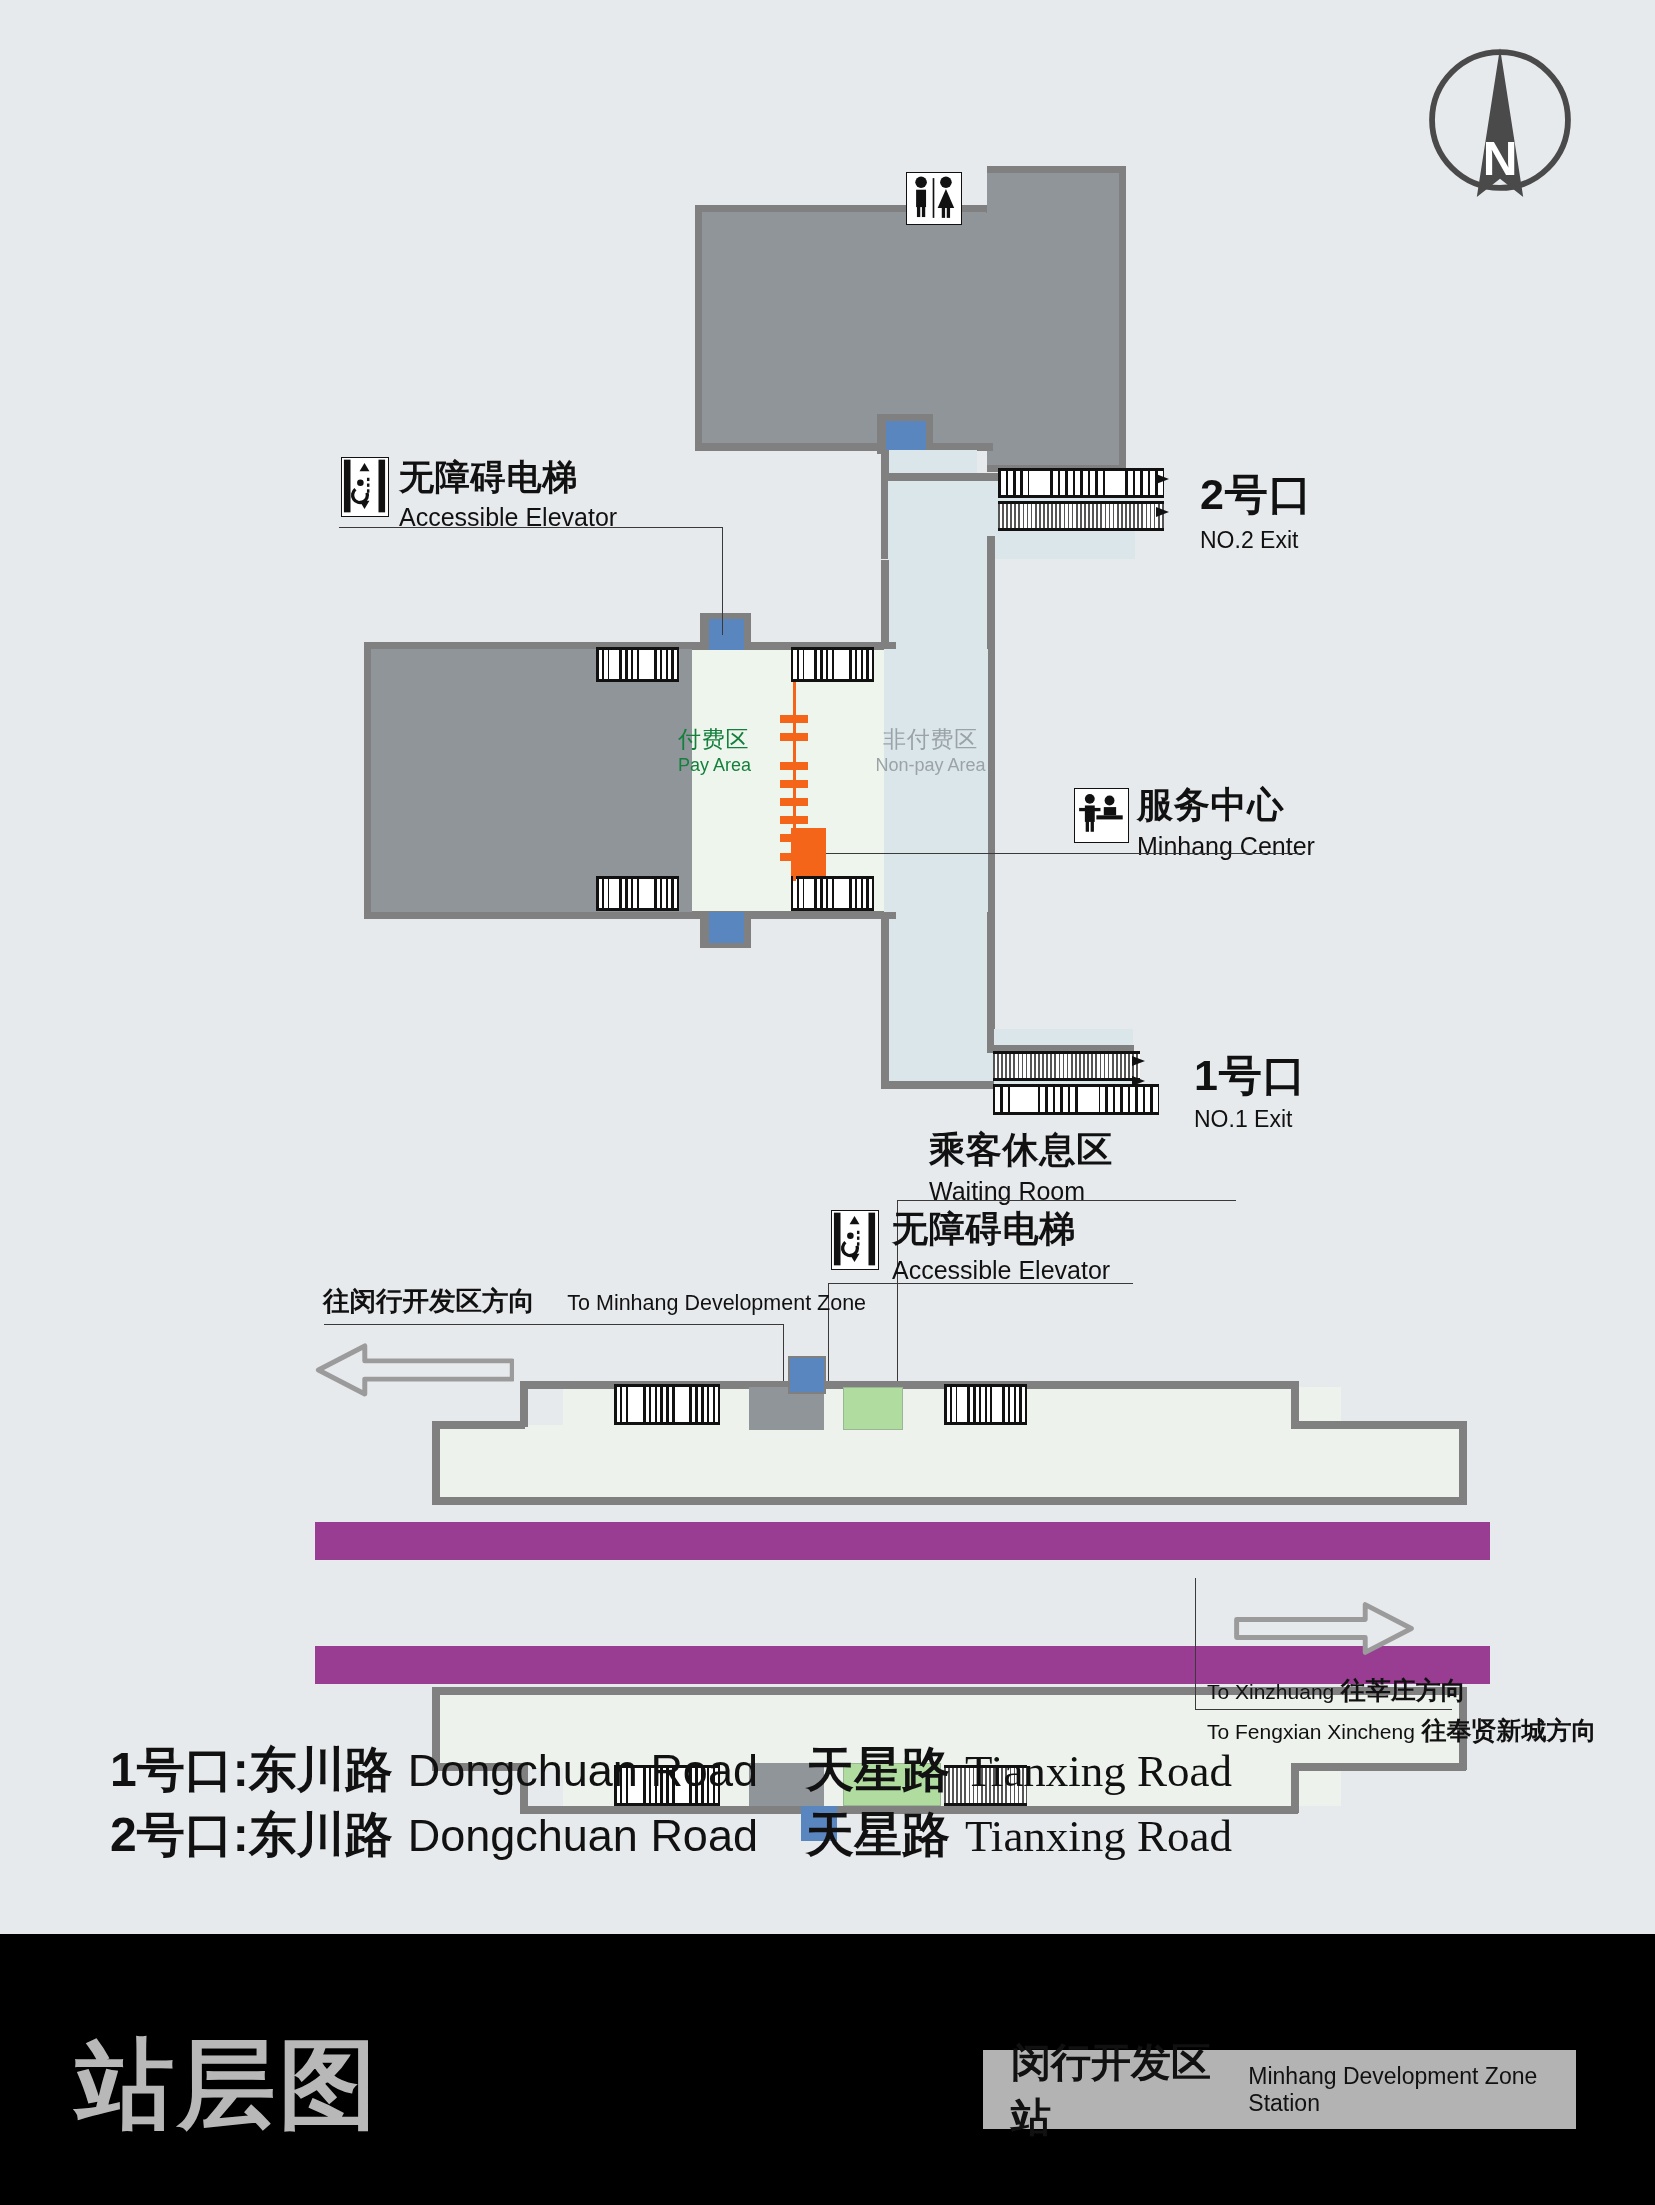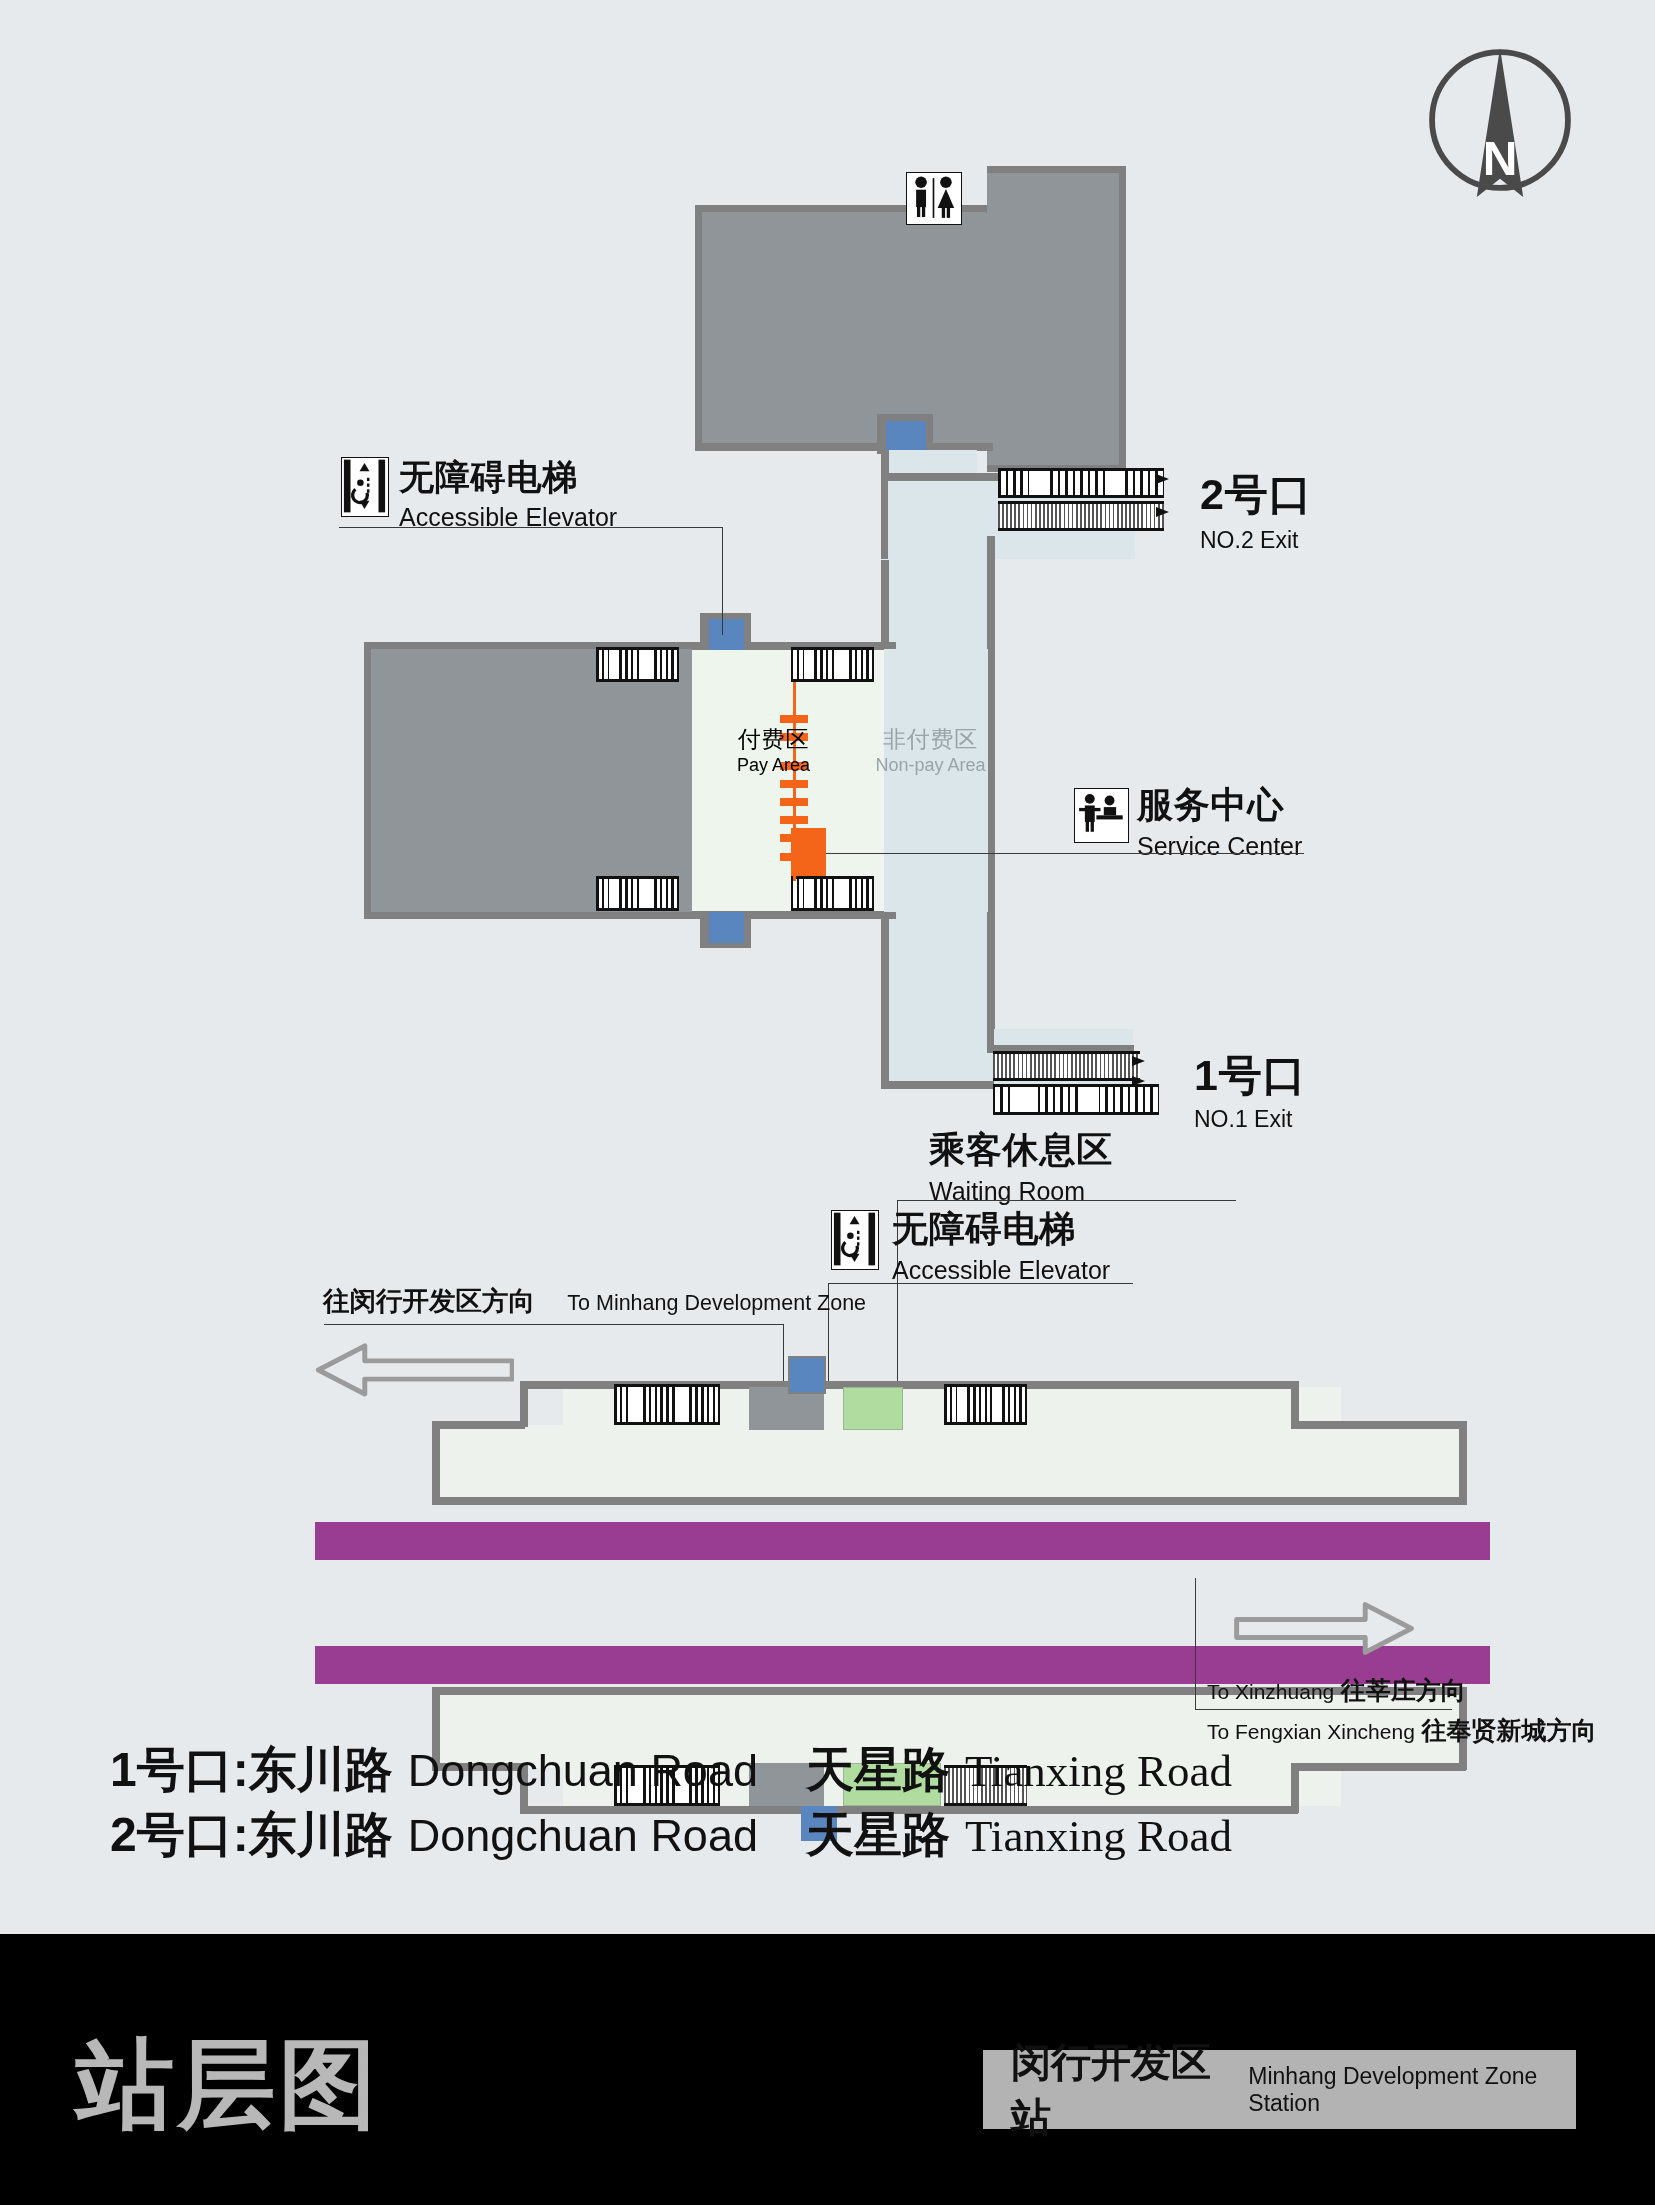--- a/index.html
+++ b/index.html
@@ -152,21 +152,21 @@
   <div class="gatebar" style="left:780px;top:762px;"></div>
   <div class="gatebar" style="left:780px;top:780px;"></div>
   <div class="gatebar" style="left:780px;top:798px;"></div>
   <div class="gatebar" style="left:780px;top:816px;"></div>
   <div class="gatebar" style="left:780px;top:834px;"></div>
   <div class="gatebar" style="left:780px;top:853px;"></div>
   <div class="gatebox" style="left:791px;top:828px;width:35px;height:48px;"></div>
 
   <div class="abs" style="left:694px;top:869px;width:0;"></div>
   <div class="abs" style="left:695px;top:0;"></div>
-  <div class="lbl" style="left:728px;top:724px;width:91px;text-align:center;color:#000000;">
+  <div class="lbl" style="left:678px;top:724px;width:91px;color:#15803d;">
     <span class="cn" style="font-size:23px;font-weight:normal;">付费区</span>
     <span class="en" style="font-size:18px;">Pay Area</span>
   </div>
   <div class="lbl" style="left:869px;top:724px;width:123px;text-align:center;color:#9aa3a8;">
     <span class="cn" style="font-size:23px;font-weight:normal;">非付费区</span>
     <span class="en" style="font-size:18px;">Non-pay Area</span>
   </div>
 
   <div class="plain" style="left:700px;top:613px;width:51px;height:35px;background:#808080;"></div>
   <div class="plain fill-bluebox" style="left:709px;top:619px;width:35px;height:31px;"></div>
@@ -200,21 +200,21 @@
       <rect x="5" y="23" width="26" height="4" fill="#111"></rect>
       <rect x="13" y="38" width="4" height="14" fill="#111"></rect>
       <rect x="19" y="38" width="4" height="14" fill="#111"></rect>
       <circle cx="42" cy="14" r="6" fill="#111"></circle>
       <rect x="35" y="22" width="15" height="10" fill="#111"></rect>
       <rect x="26" y="32" width="32" height="5" fill="#111"></rect>
     </svg>
   </div>
   <div class="lbl" style="left:1137px;top:781px;">
     <span class="cn" style="font-size:36px;">服务中心</span>
-    <span class="en" style="font-size:25px;margin-top:1.7px;">Service Center</span>
+    <span class="en" style="font-size:25px;margin-top:1.7px;">Minhang Center</span>
   </div>
   <div class="callout-line" style="left:826px;top:853px;width:478px;height:1.2px;"></div>
 
   <div class="plain fill-nonpay" style="left:888px;top:919px;width:106px;height:166px;"></div>
   <div class="plain" style="left:881px;top:919px;width:7.5px;height:170px;background:#808080;"></div>
   <div class="plain" style="left:987px;top:919px;width:7.5px;height:132px;background:#808080;"></div>
   <div class="plain" style="left:881px;top:1081px;width:113px;height:7.5px;background:#808080;"></div>
   <div class="plain fill-nonpay" style="left:994px;top:1029px;width:139px;height:55px;"></div>
   <div class="plain" style="left:987px;top:1045px;width:147px;height:7.5px;background:#808080;"></div>
 

